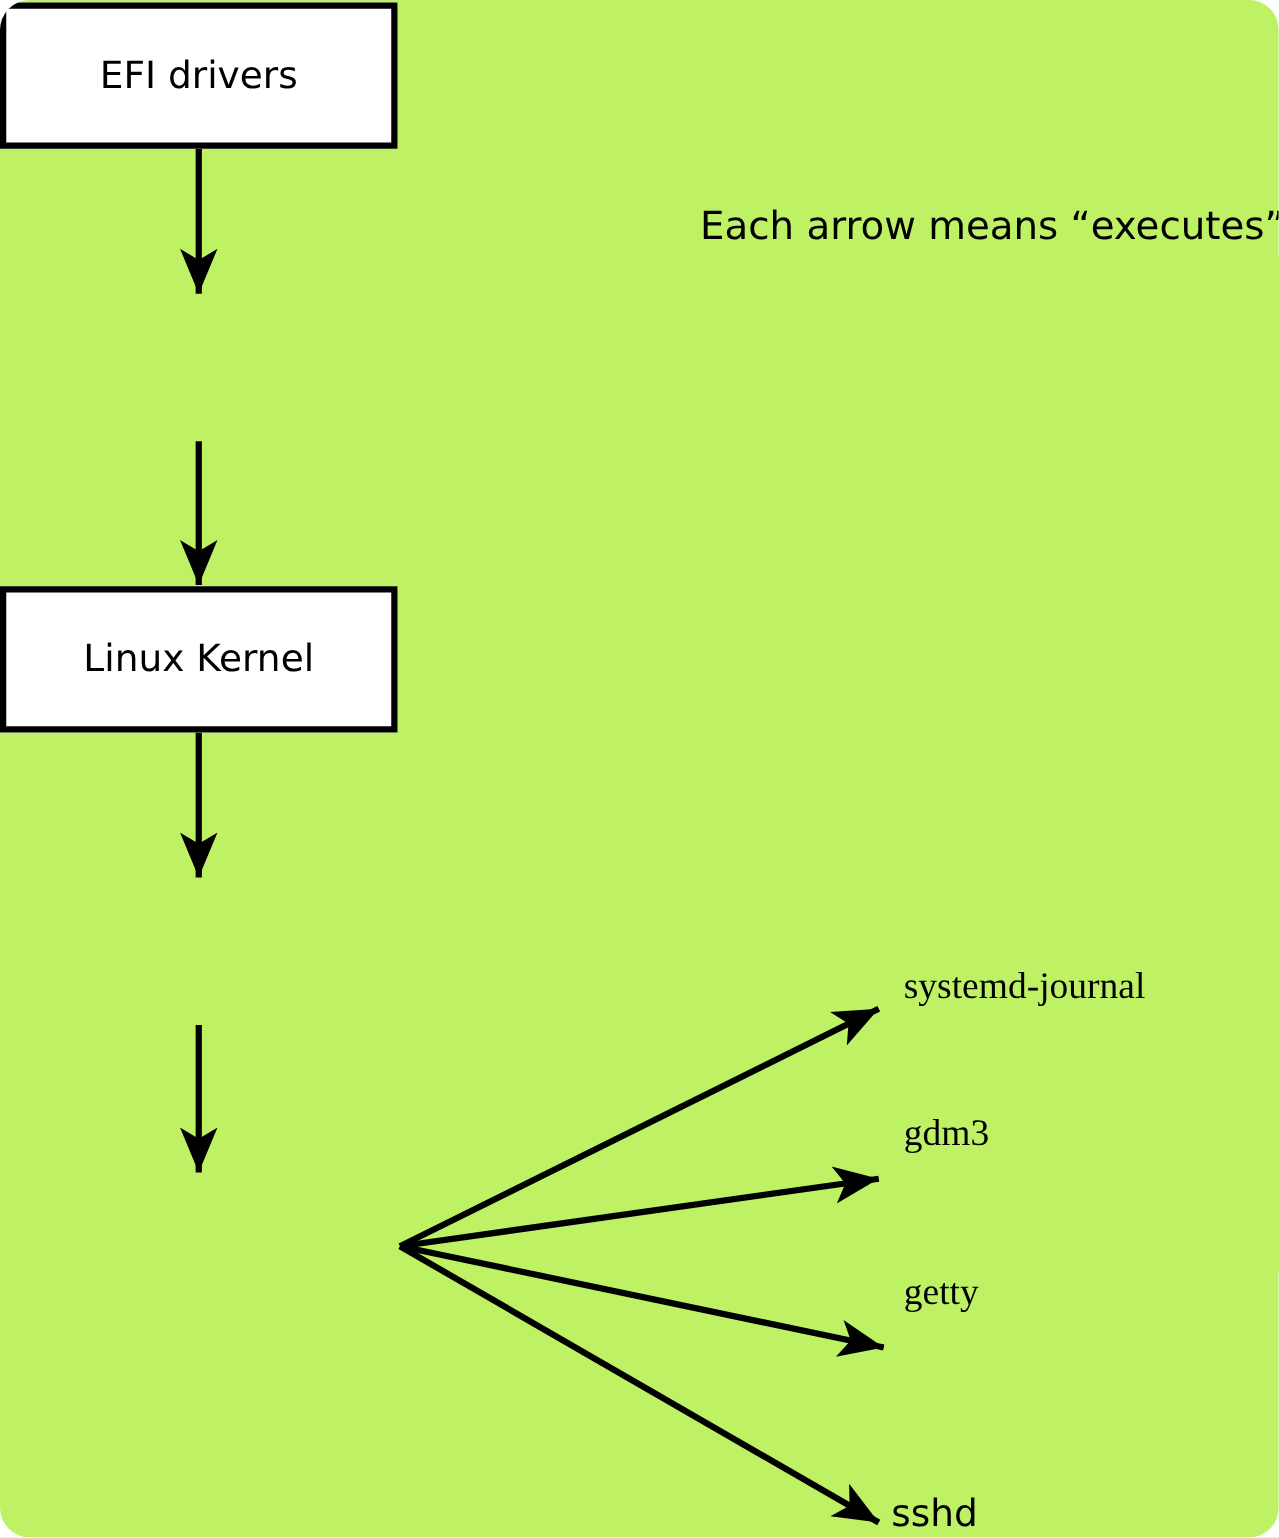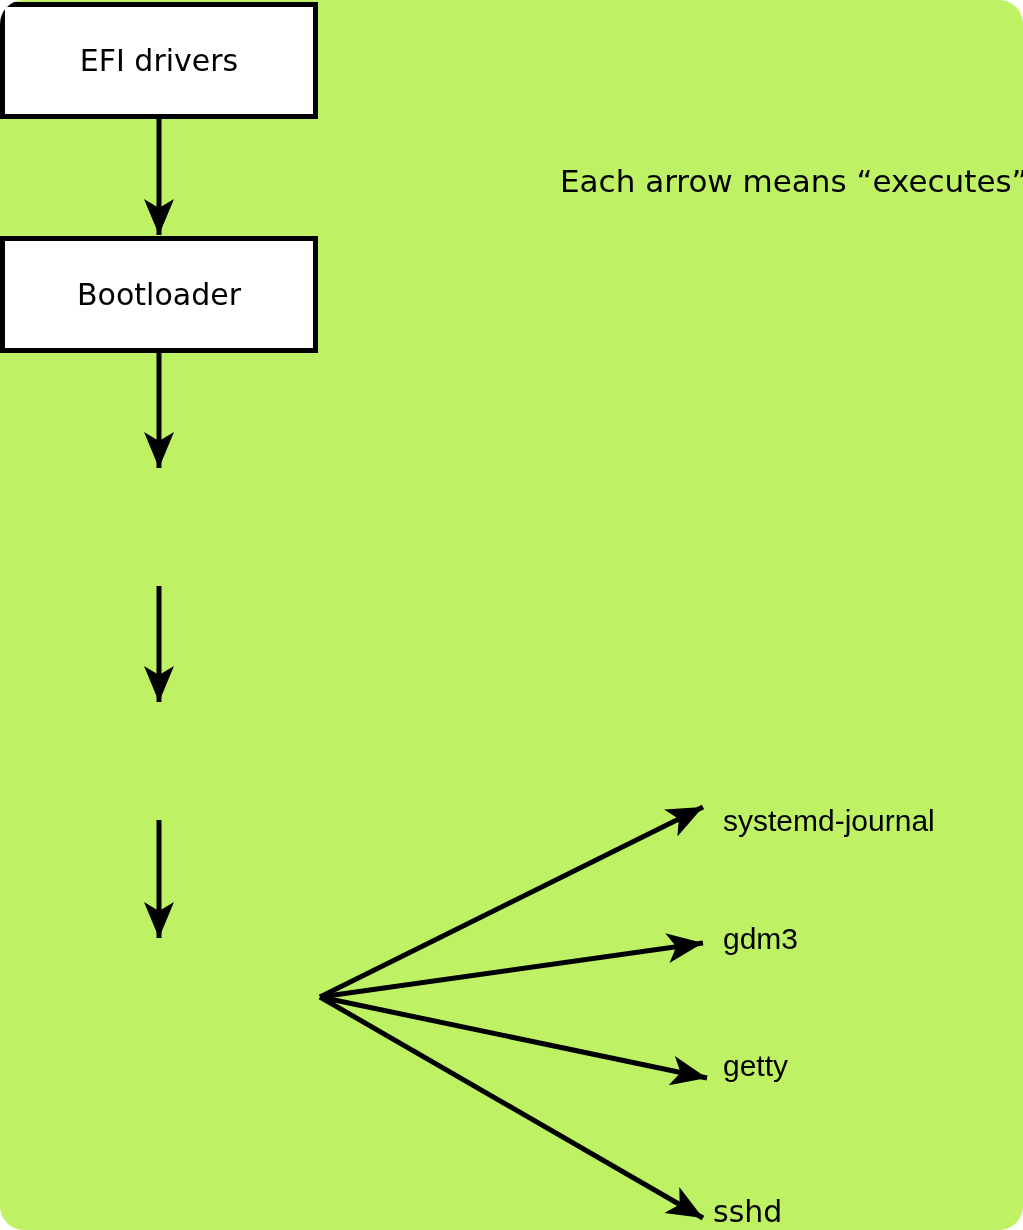--- a/index.html
+++ b/index.html
@@ -49,22 +49,21 @@
     line-height: 42px;
     white-space: nowrap;
   }
   .target-label {
     position: absolute;
     font-size: 30px;
     line-height: 35px;
     white-space: nowrap;
   }
   .mono {
-    font-family: Liberation Sans, sans-serif;
-    margin-top: 32px;
+    font-family: Liberation Serif, serif;
   }
   .sans {
     font-family: "DejaVu Sans", sans-serif;
     text-align: center;
   }
 </style>
 </head>
 <body>
 
 <div class="canvas">
@@ -84,24 +83,24 @@
       <line x1="320" y1="997" x2="703" y2="943" marker-end="url(#ah)"></line>
       <line x1="320" y1="997" x2="707" y2="1078" marker-end="url(#ah)"></line>
       <line x1="320" y1="997" x2="703" y2="1218" marker-end="url(#ah)"></line>
     </g>
   </svg>
 
   <div class="box" style="top:2px">
     <span class="box-label">EFI drivers</span>
   </div>
 
-  <div class="box" style="top:236px">
-    <span class="box-label">Bootloader</span>
+
+  <div class="box" style="top:469px">
+    <span class="box-label">Linux Kernel</span>
   </div>
-
 
 
 
   <div class="note">Each arrow means “executes”.</div>
 
   <div class="target-label mono" style="left:723px; top:771px">systemd-journal</div>
 
   <div class="target-label mono" style="left:723px; top:889px">gdm3</div>
 
   <div class="target-label mono" style="left:723px; top:1016px">getty</div>

